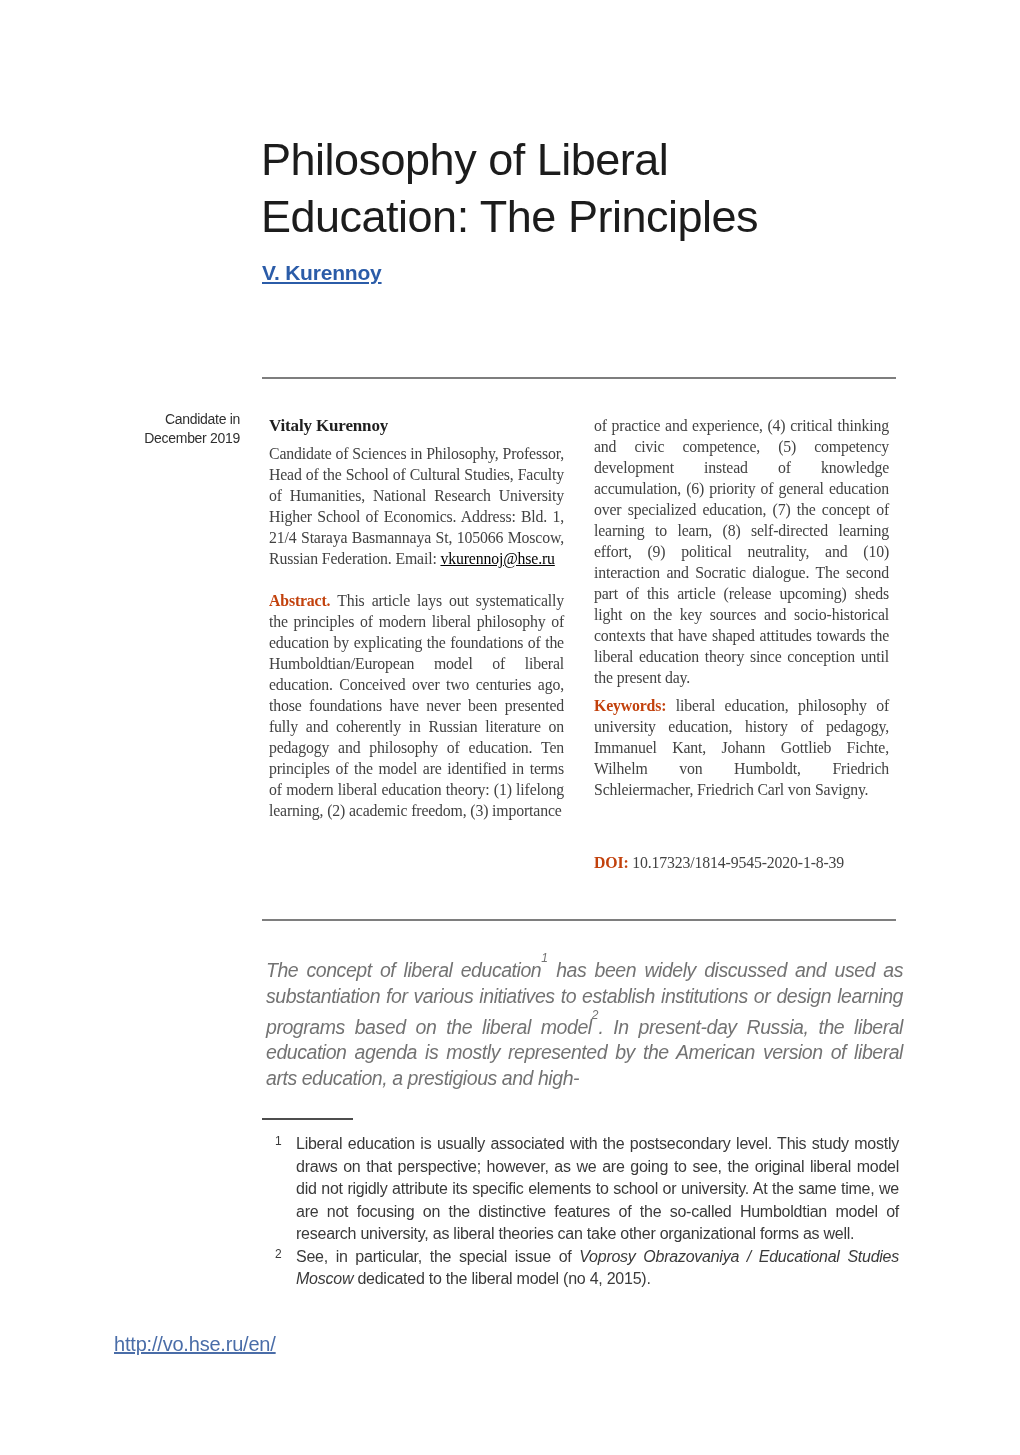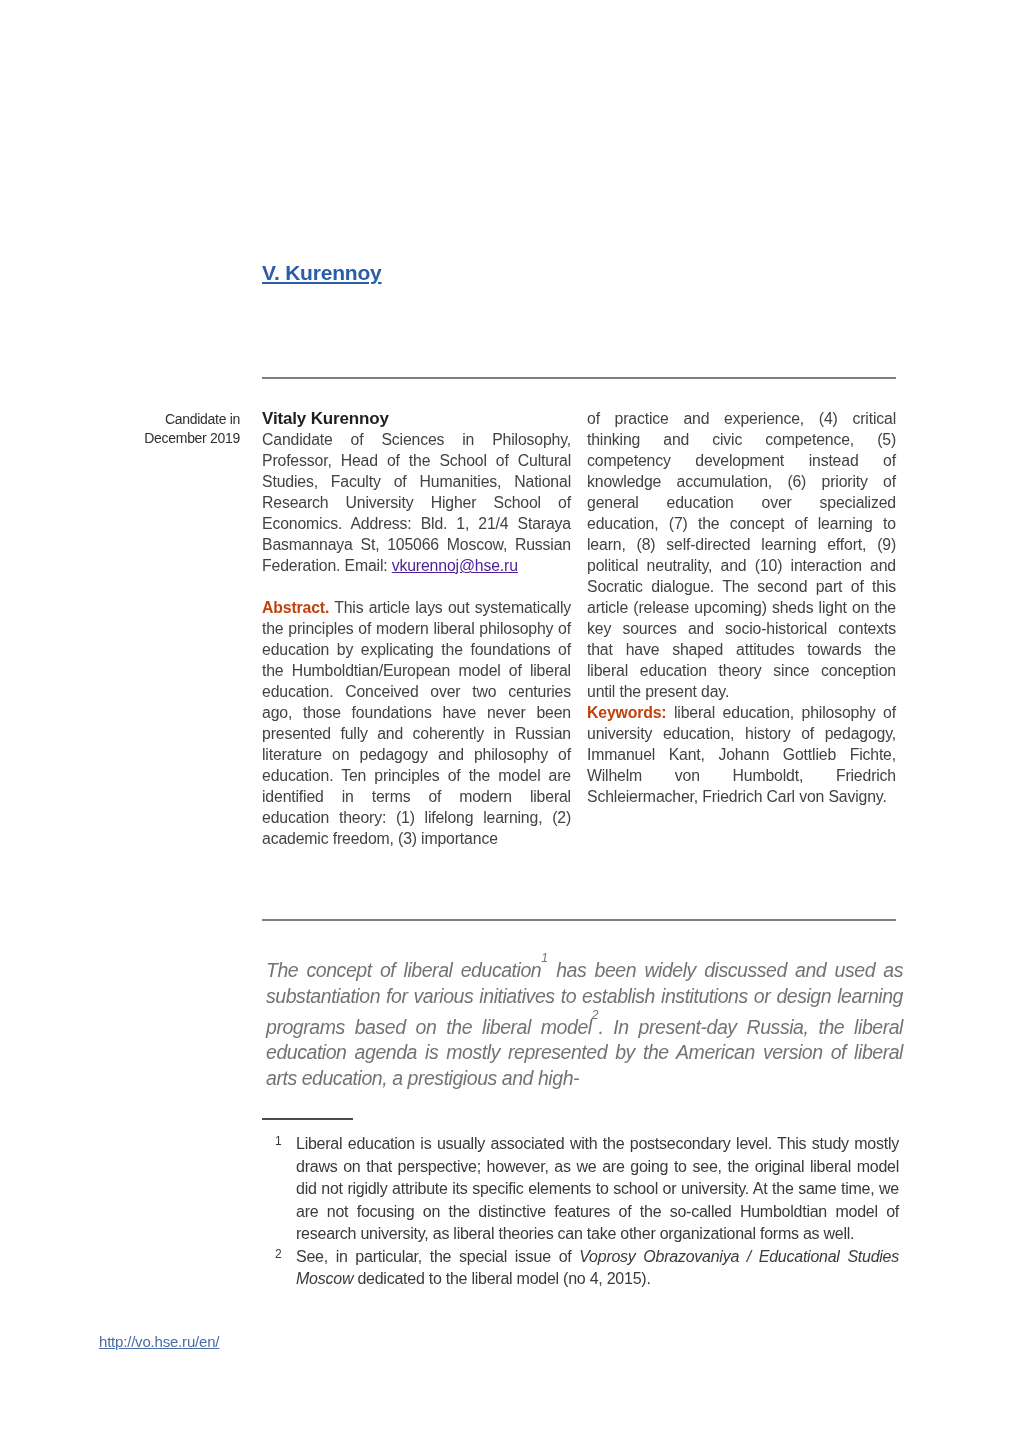--- a/index.html
+++ b/index.html
@@ -71,31 +71,31 @@
     width: 309px;
     font-size: 15.8px;
     line-height: 21px;
     letter-spacing: -0.15px;
     color: #424242;
     text-align: justify;
     hyphens: auto;
   }
   .col-left  { left: 262px; }
   .col-right { left: 587px; }
-  .col p { margin: 0; }
+  .col p { margin: 7px; font-family: Liberation Serif, serif; }
   .contrib-name {
     font-size: 17px;
     font-weight: 700;
     color: #1f1f1f;
     text-align: left;
   }
   .abstract-p { margin-top: 21px !important; }
   .gray-label { font-weight: 700; color: #c2410c; }
   .inline-link {
-    color: #4c1d95;
+    color: #000000;
     text-decoration: underline;
     cursor: pointer;
     word-break: break-all;
   }
   .doi-p { margin-top: 52px !important; text-align: left; }
 
   
   .body-para {
     position: absolute;
     left: 262px;
@@ -147,53 +147,55 @@
     position: absolute;
     left: 13px;
     top: -3px;
     font-size: 12px;
   }
   .italic { font-style: italic; }
 
   
   .footer-url {
     position: absolute;
-    left: 99px;
+    left: 114px;
     top: 1333px;
-    font-size: 15px;
+    font-size: 20px;
     letter-spacing: -0.2px;
     color: #4a6da8;
     text-decoration: underline;
     cursor: pointer;
   }
 </style>
 </head>
 <body>
 
 <div class="page">
 
+  <h1 class="title">Philosophy of Liberal Education: The Principles</h1>
 
   <a class="author-link">V. Kurennoy</a>
 
   <div class="rule rule-top"></div>
 
   <div class="received">
     <span>Candidate in</span><br>
     <span>December 2019</span>
   </div>
 
   <div class="col col-left">
     <p class="contrib-name">Vitaly Kurennoy</p>
     <p><span>Candidate of Sciences in Philosophy, Professor, Head of the School of Cultural Studies, Faculty of Humanities, National Research University Higher School of Economics. Address: Bld. 1, 21/4 Staraya Basmannaya St, 105066 Moscow, Russian Federation. Email: </span><a class="inline-link">vkurennoj@hse.ru</a></p>
     <p class="abstract-p"><span class="gray-label">Abstract.</span><span> This article lays out systematically the principles of modern liberal philosophy of education by explicating the foundations of the Humboldtian/European model of liberal education. Conceived over two centuries ago, those foundations have never been presented fully and coherently in Russian literature on pedagogy and philosophy of education. Ten principles of the model are identified in terms of modern liberal education theory: (1) lifelong learning, (2) academic freedom, (3) importance</span></p>
   </div>
 
   <div class="col col-right">
     <p>of practice and experience, (4) critical thinking and civic competence, (5) competency development instead of knowledge accumulation, (6) priority of general education over specialized education, (7) the concept of learning to learn, (8) self-directed learning effort, (9) political neutrality, and (10) interaction and Socratic dialogue. The second part of this article (release upcoming) sheds light on the key sources and socio-historical contexts that have shaped attitudes towards the liberal education theory since conception until the present day.</p>
     <p><span class="gray-label">Keywords:</span><span> liberal education, philosophy of university education, history of pedagogy, Immanuel Kant, Johann Gottlieb Fichte, Wilhelm von Humboldt, Friedrich Schleiermacher, Friedrich Carl von Savigny.</span></p>
+    <p class="doi-p"><span class="gray-label">DOI:</span><span> 10.17323/1814-9545-2020-1-8-39</span></p>
   </div>
 
   <div class="rule rule-mid"></div>
 
   <p class="body-para"><span>The concept of liberal education</span><sup class="fn-marker">1</sup><span> has been widely discussed and used as substantiation for various initiatives to establish institutions or design learning programs based on the liberal model</span><sup class="fn-marker">2</sup><span>. In present-day Russia, the liberal education agenda is mostly represented by the American version of liberal arts education, a prestigious and high-</span></p>
 
   <div class="fn-rule"></div>
 
   <div class="footnotes">
     <p class="footnote"><span class="fn-num">1</span><span>Liberal education is usually associated with the postsecondary level. This study mostly draws on that perspective; however, as we are going to see, the original liberal model did not rigidly attribute its specific elements to school or university. At the same time, we are not focusing on the distinctive features of the so-called Humboldtian model of research university, as liberal theories can take other organizational forms as well.</span><span class="italic"></span><span></span></p>

